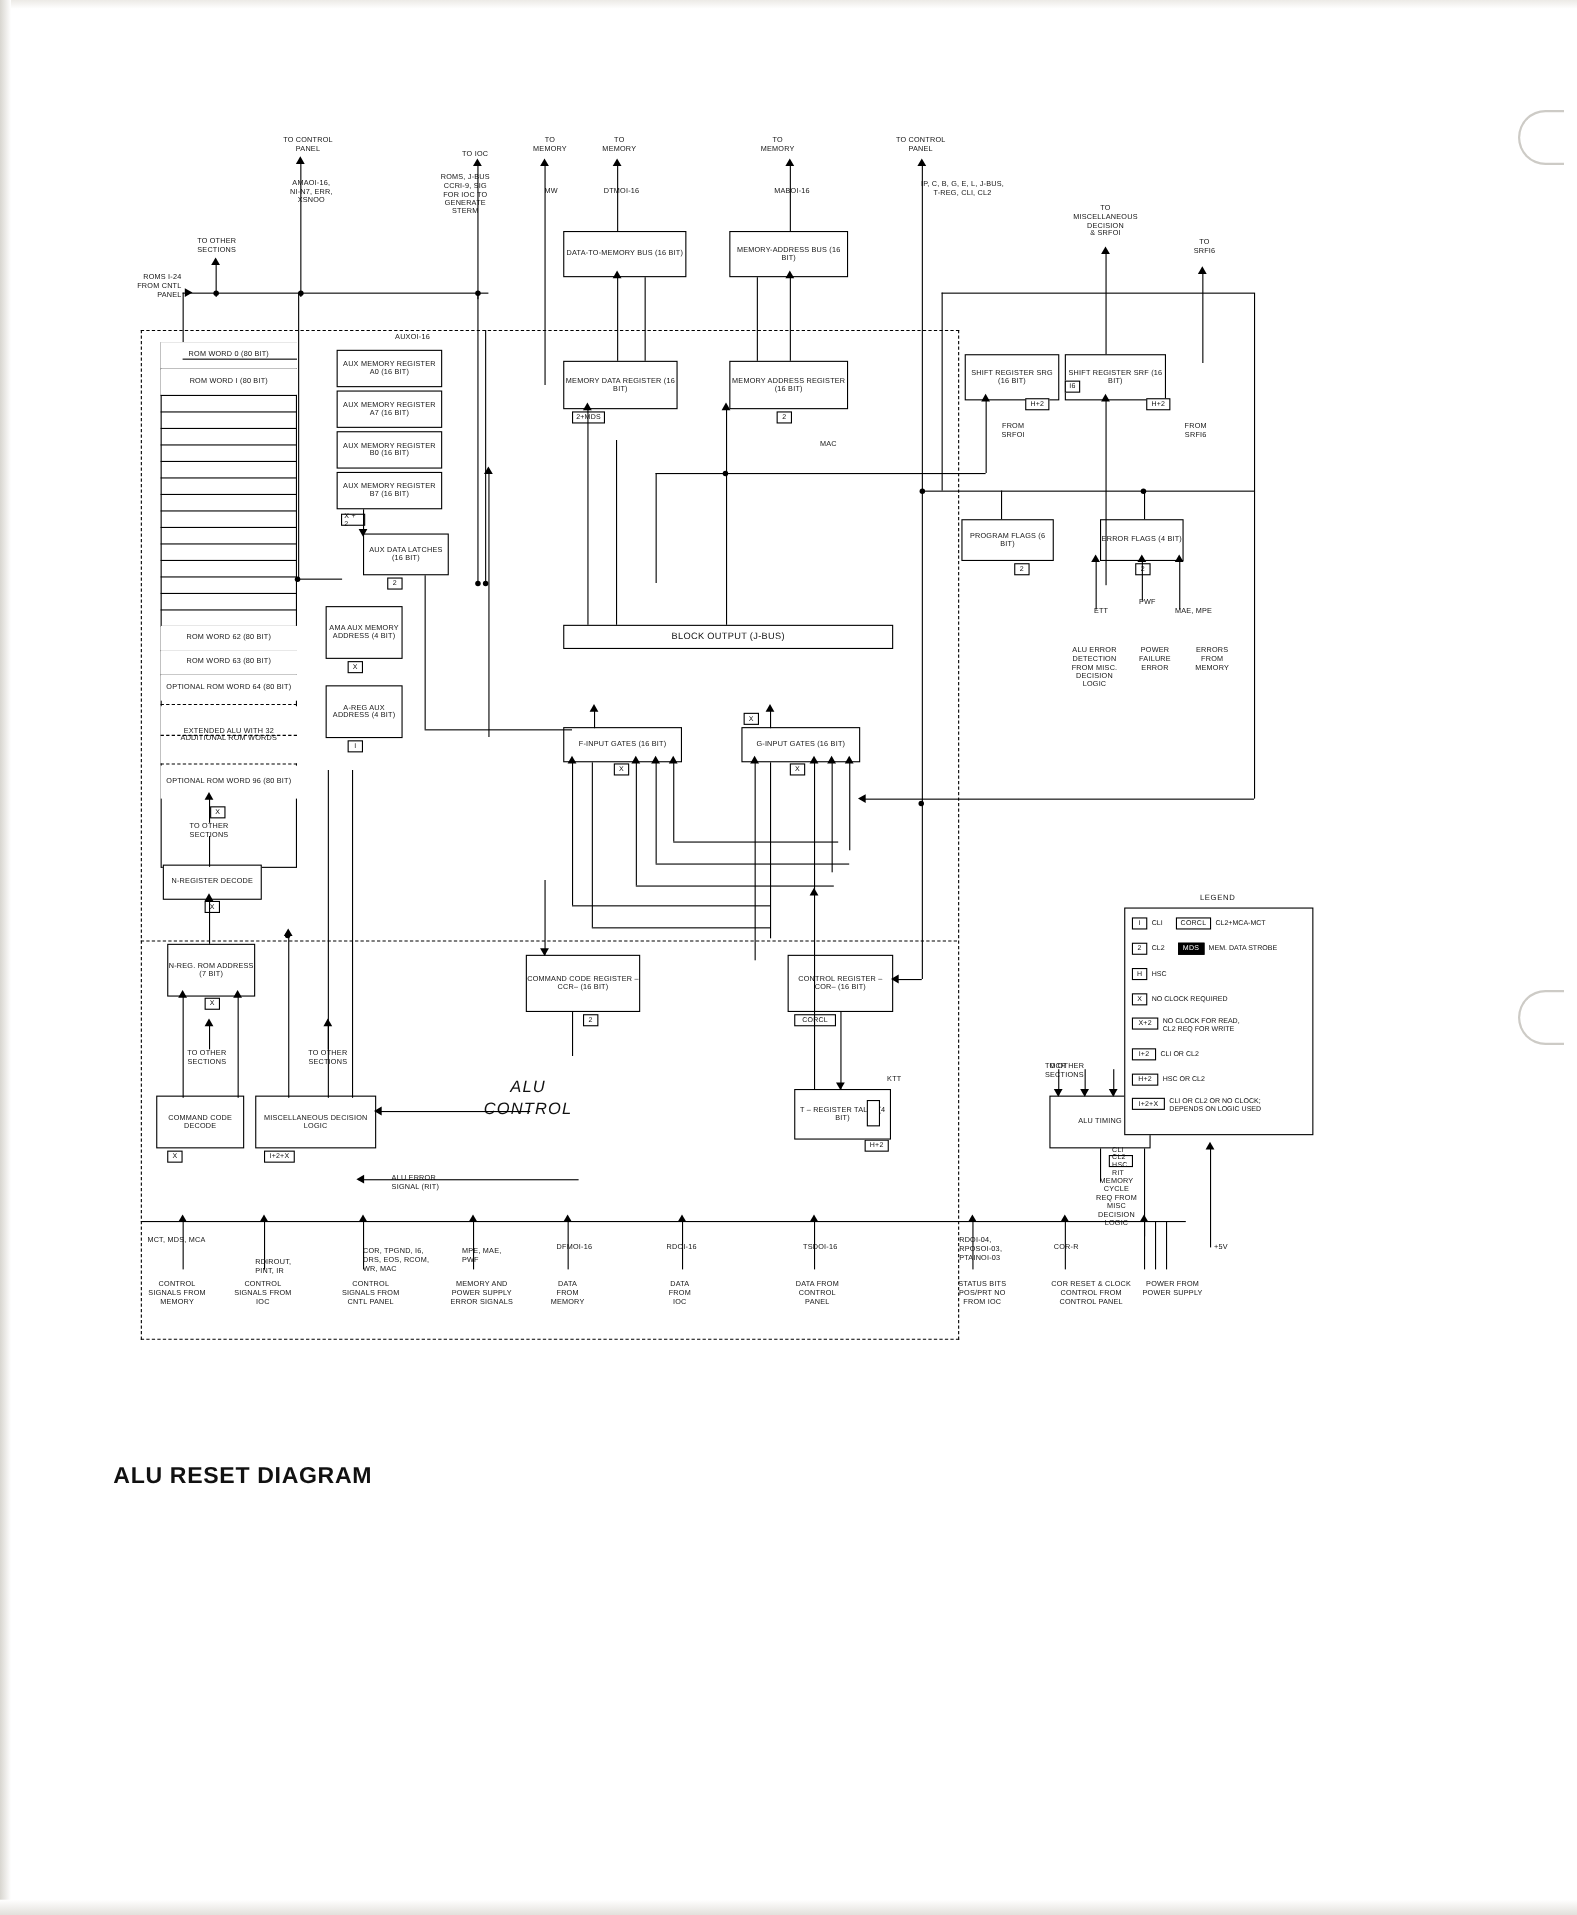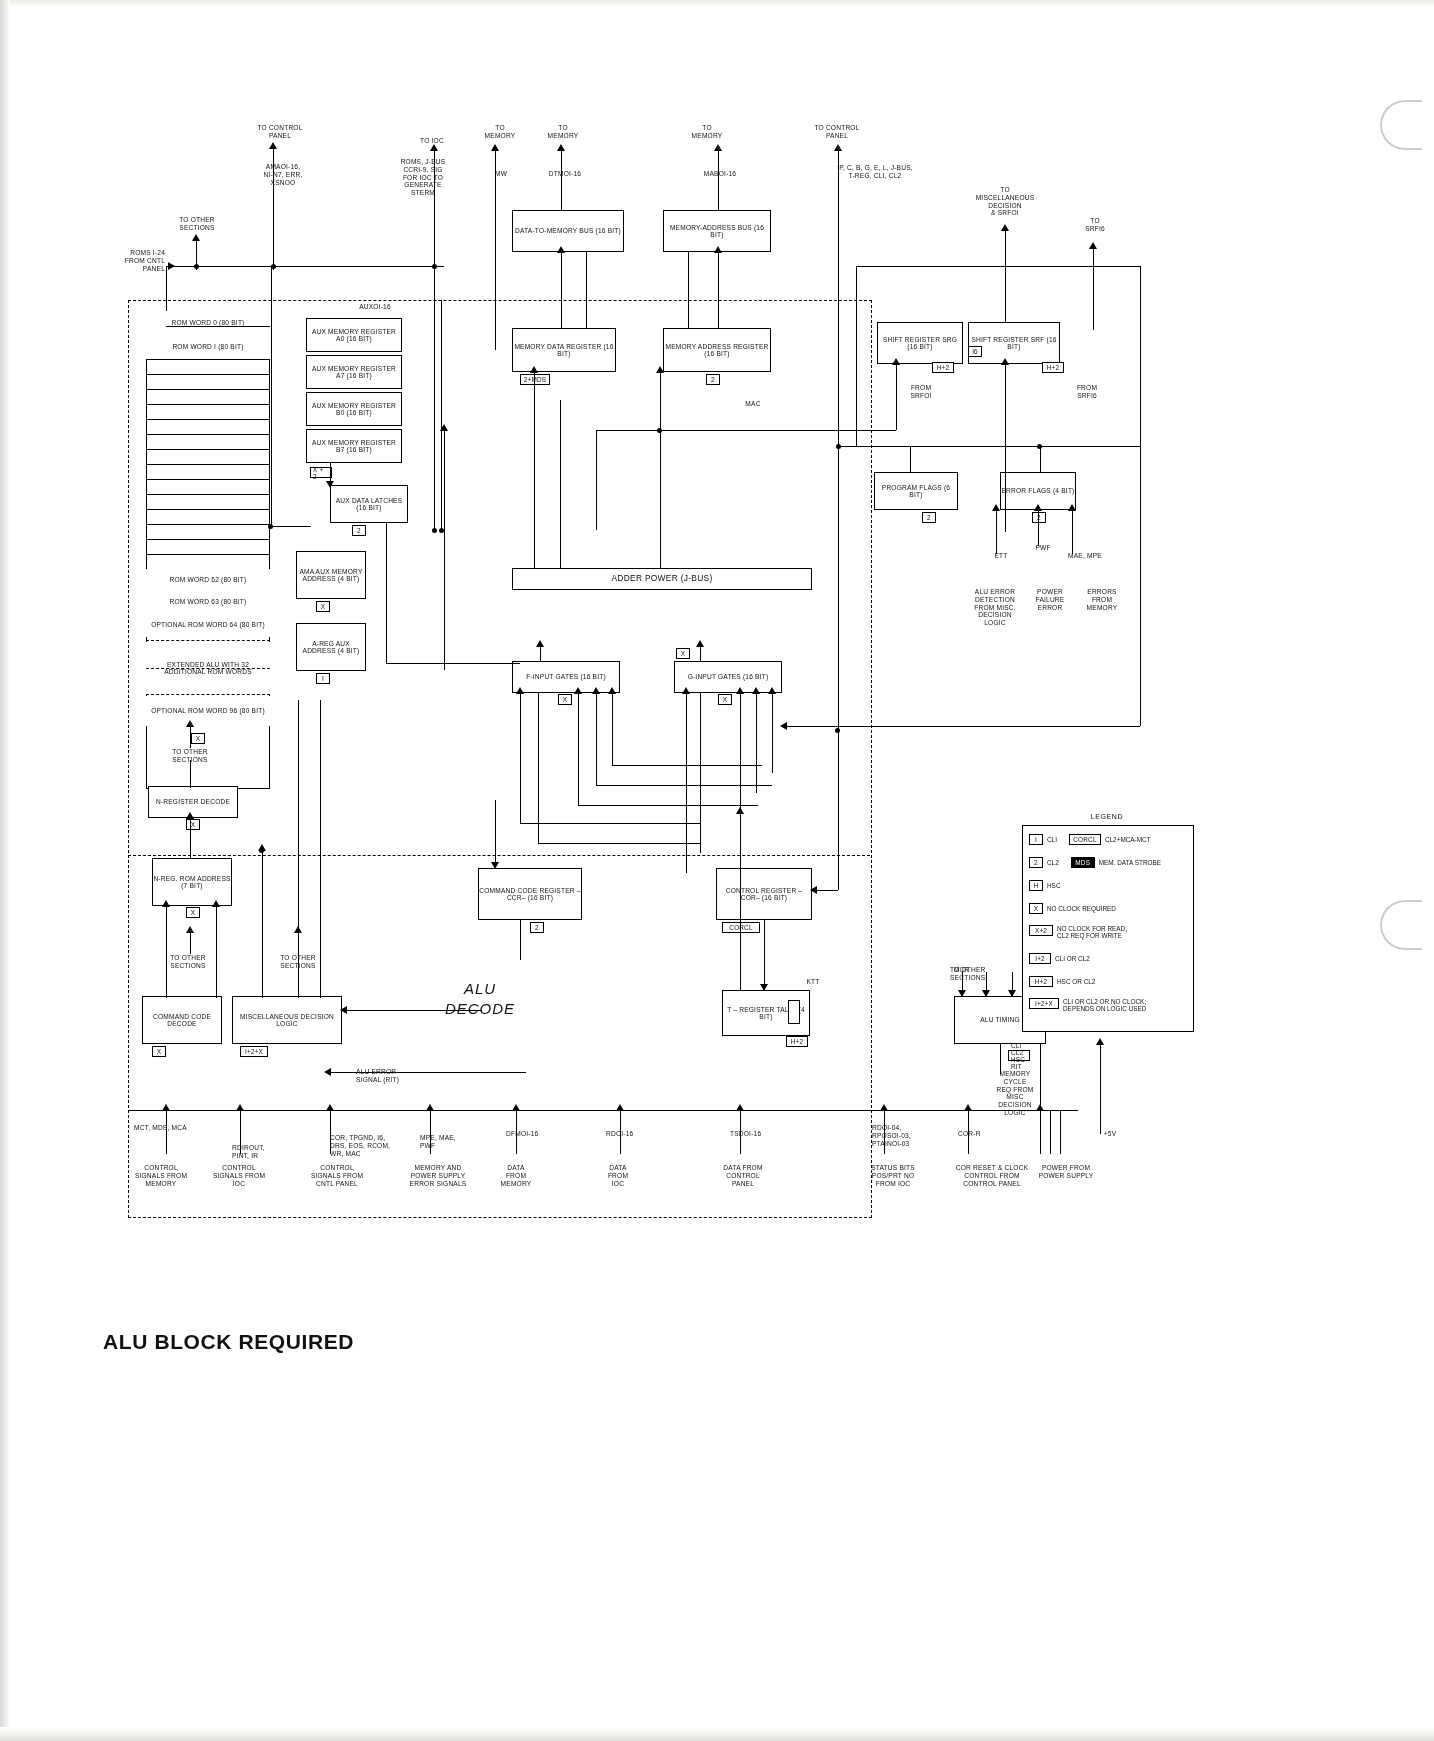--- a/index.html
+++ b/index.html
@@ -137,21 +137,21 @@
     <div class="box t6" style="left:663px;top:210px;width:108px;height:42px;">
       <span>MEMORY-ADDRESS
 BUS
 (16 BIT)</span>
     </div>
 
     <div class="dash" style="left:128px;top:300px;width:742px;height:916px;"></div>
     <div class="dashline" style="left:128px;top:855px;width:742px;"></div>
 
     <div class="lbl" style="left:410px;top:980px;width:140px;font-size:15px;font-style:italic;letter-spacing:1px;">ALU</div>
-    <div class="lbl" style="left:410px;top:1000px;width:140px;font-size:15px;font-style:italic;letter-spacing:1px;">DECODE</div>
+    <div class="lbl" style="left:410px;top:1000px;width:140px;font-size:15px;font-style:italic;letter-spacing:1px;">CONTROL</div>
 
     <div class="box" style="left:146px;top:311px;width:124px;height:478px;"></div>
     <div class="box t6" style="left:146px;top:311px;width:124px;height:24px;border:none;">
       <span>ROM WORD 0
 (80 BIT)</span>
     </div>
     <div class="hthin" style="left:146px;top:335px;width:124px;"></div>
     <div class="box t6" style="left:146px;top:335px;width:124px;height:24px;border:none;">
       <span>ROM WORD I
 (80 BIT)</span>
@@ -302,21 +302,21 @@
 DECISION
 LOGIC</div>
     <div class="lbl" style="left:1028px;top:588px;width:44px;">POWER
 FAILURE
 ERROR</div>
     <div class="lbl" style="left:1078px;top:588px;width:48px;">ERRORS
 FROM
 MEMORY</div>
 
     <div class="box" style="left:512px;top:568px;width:300px;height:22px;">
-      <span class="t8">ADDER POWER (J-BUS)</span>
+      <span class="t8">BLOCK OUTPUT (J-BUS)</span>
     </div>
     <div class="chip" style="left:676px;top:648px;width:14px;">X</div>
 
     <div class="box t6" style="left:512px;top:661px;width:108px;height:32px;">
       <span>F-INPUT GATES
 (16 BIT)</span>
     </div>
     <div class="chip" style="left:558px;top:694px;width:14px;">X</div>
 
     <div class="box t6" style="left:674px;top:661px;width:108px;height:32px;">
@@ -662,14 +662,14 @@
     <div class="v" style="left:1050px;top:1110px;height:44px;"></div>
     <div class="v" style="left:1060px;top:1110px;height:44px;"></div>
     <div class="arr up" style="left:1036px;top:1104px;"></div>
     <div class="lbl" style="left:1016px;top:1164px;width:100px;">POWER FROM
 POWER SUPPLY</div>
 
     <div class="h" style="left:128px;top:1110px;width:950px;"></div>
 
   </div>
 
-  <div class="title">ALU BLOCK REQUIRED</div>
+  <div class="title">ALU RESET DIAGRAM</div>
 </div>
 
 </body></html>

